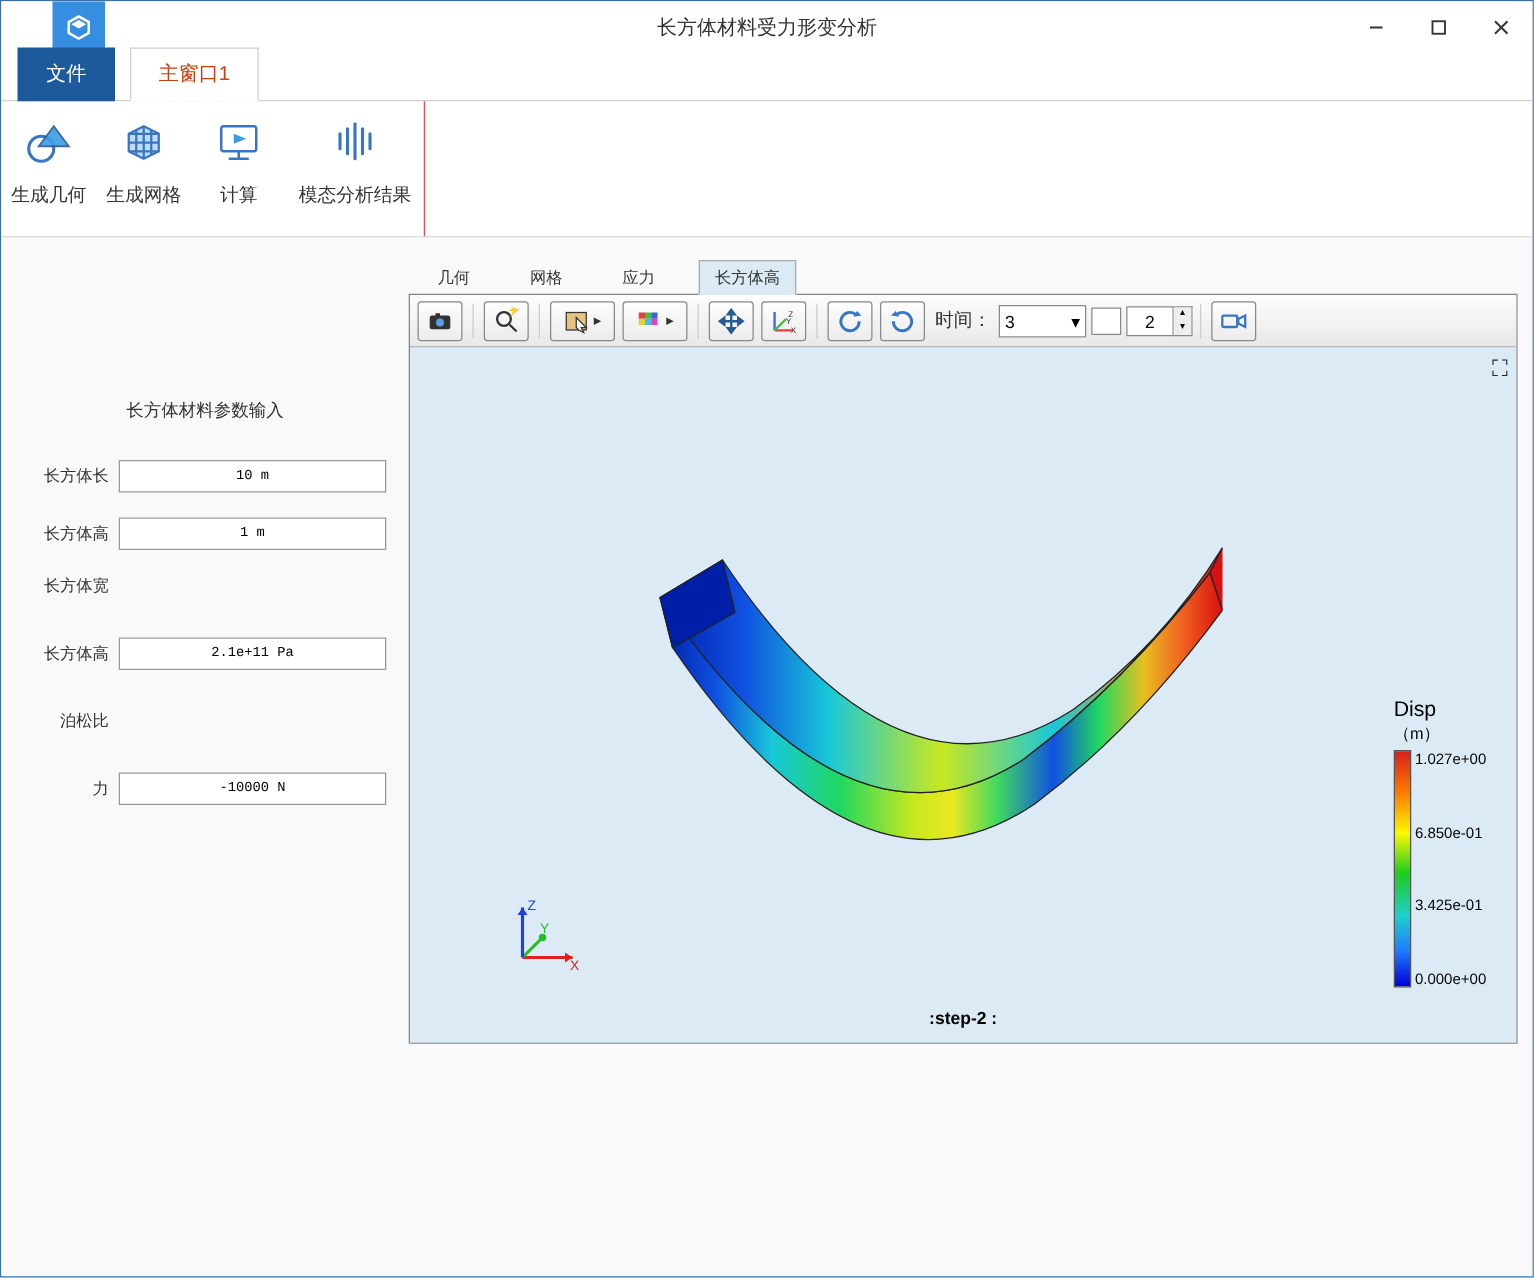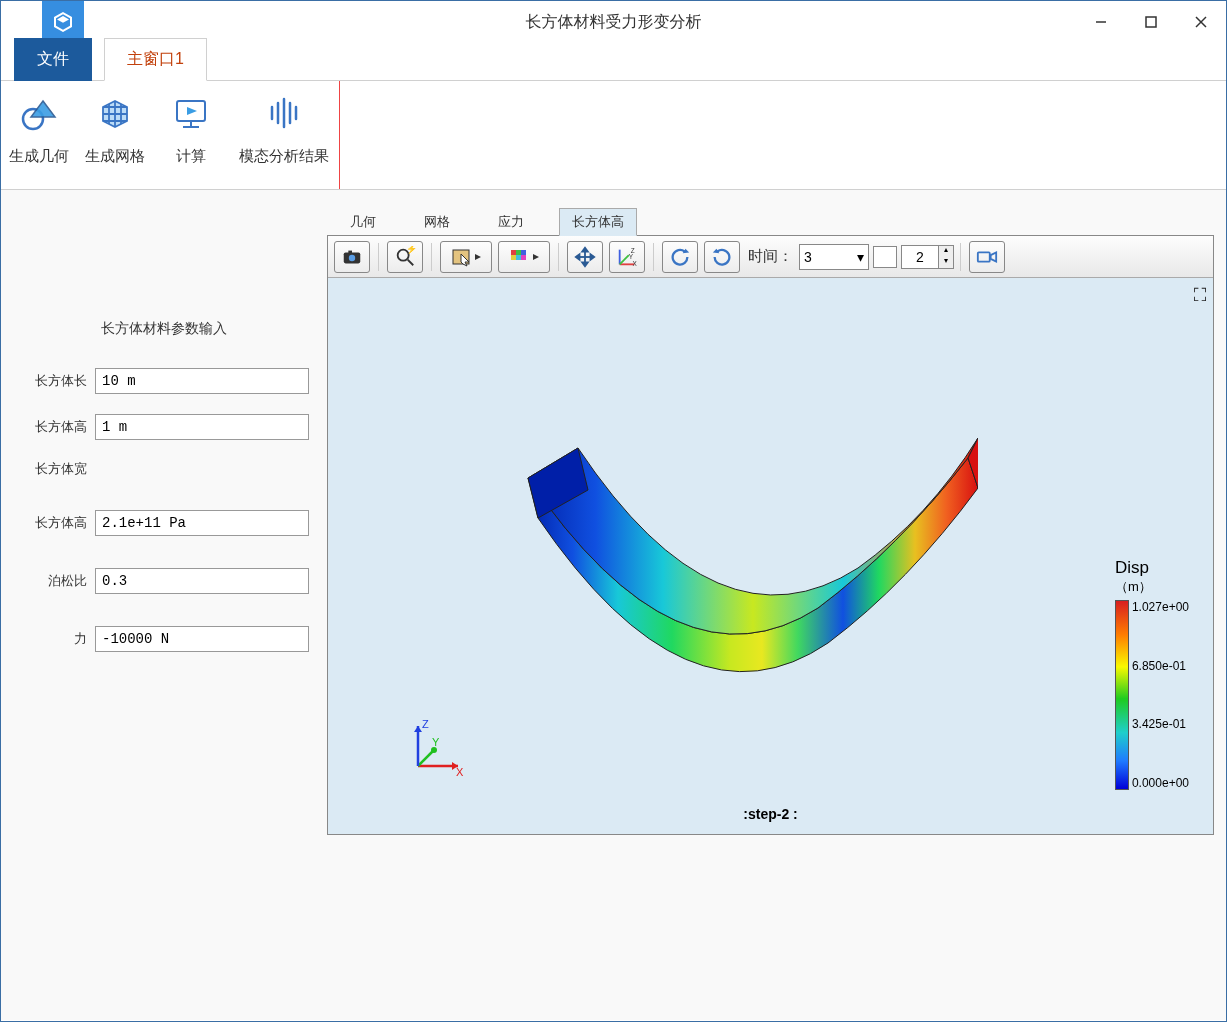--- a/index.html
+++ b/index.html
@@ -136,22 +136,23 @@
   font-size: 13px;
   color: #333;
   margin-right: 8px;
 }
 .param-row input {
   flex: 1;
   height: 26px;
   border: 1px solid #999;
   padding: 2px 6px;
   font-family: "Courier New", monospace;
-  font-size: 14px;
-  background: #fff;
+  font-size: 11px;
+  background: #fff;
+  text-align: center;
 }
 .param-row.spaced { margin-bottom: 32px; }
 .view-panel {
   flex: 1;
   padding: 18px 12px 12px 0;
   display: flex;
   flex-direction: column;
 }
 .view-tabs {
   display: flex;
@@ -418,21 +419,20 @@
     </div>
     <div class="param-row spaced">
       <label>长方体宽</label>
     </div>
     <div class="param-row spaced">
       <label>长方体高</label>
       <input value="2.1e+11 Pa" style="">
     </div>
     <div class="param-row spaced">
       <label>泊松比</label>
-      <input value="0.3" style="">
     </div>
     <div class="param-row">
       <label>力</label>
       <input value="-10000 N" style="">
     </div>
   </div>
 
   <div class="view-panel">
     <div class="view-tabs">
       <div class="view-tab">几何</div>

